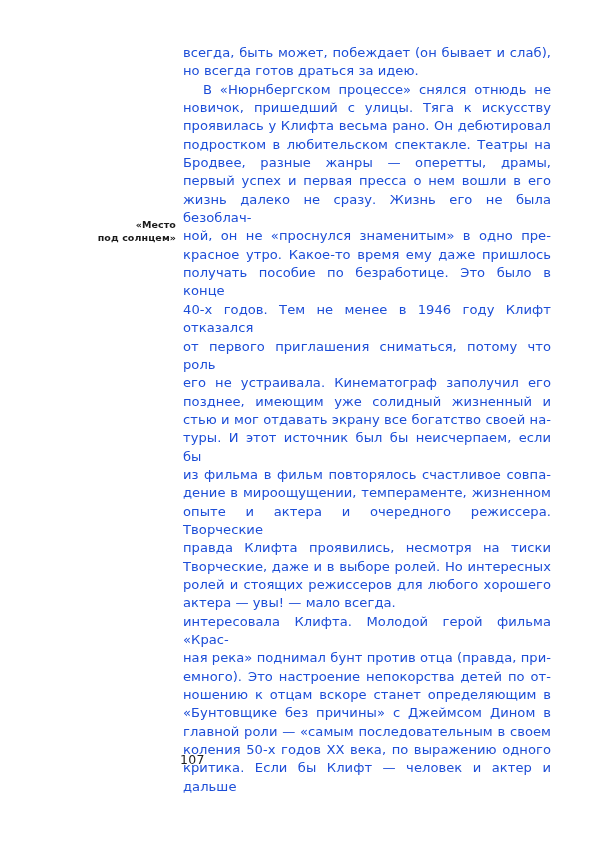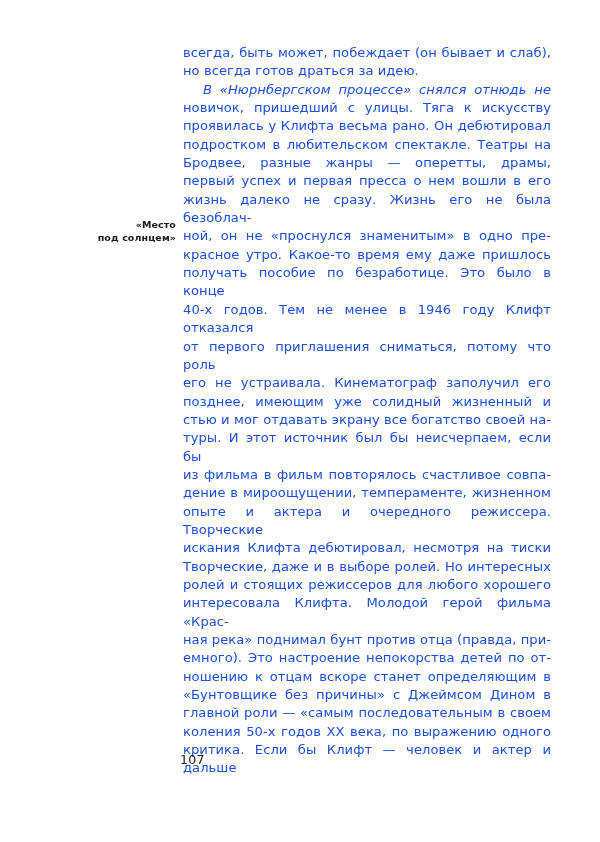--- a/index.html
+++ b/index.html
@@ -65,21 +65,20 @@
     display: block;
     text-align: justify;
     text-align-last: justify;
     white-space: pre-wrap;
   }
   .ln.last {
     text-align-last: left;
   }
   .ln.first {
     text-indent: 20px;
-    font-style: italic;
   }
 
   
   #page-number {
     position: absolute;
     left: 180px;
     top: 752px;
     font-size: 12.5px;
     line-height: 16px;
     color: #1c1c1c;
@@ -114,23 +113,24 @@
         <span class="ln">получать пособие по безработице. Это было в конце</span>
         <span class="ln">40-х годов. Тем не менее в 1946 году Клифт отказался</span>
         <span class="ln">от первого приглашения сниматься, потому что роль</span>
         <span class="ln">его не устраивала. Кинематограф заполучил его</span>
         <span class="ln">позднее, имеющим уже солидный жизненный и</span>
         <span class="ln">стью и мог отдавать экрану все богатство своей на-</span>
         <span class="ln">туры. И этот источник был бы неисчерпаем, если бы</span>
         <span class="ln">из фильма в фильм повторялось счастливое совпа-</span>
         <span class="ln">дение в мироощущении, темпераменте, жизненном</span>
         <span class="ln">опыте и актера и очередного режиссера. Творческие</span>
-        <span class="ln">искания Клифта дебютировал, несмотря на тиски</span>
+        <span class="ln">правда Клифта проявились, несмотря на тиски</span>
         <span class="ln">Творческие, даже и в выборе ролей. Но интересных</span>
         <span class="ln">ролей и стоящих режиссеров для любого хорошего</span>
+        <span class="ln last">актера — увы! — мало всегда.</span>
       </p>
       <p class="para">
         <span class="ln">интересовала Клифта. Молодой герой фильма «Крас-</span>
         <span class="ln">ная река» поднимал бунт против отца (правда, при-</span>
         <span class="ln">емного). Это настроение непокорства детей по от-</span>
         <span class="ln">ношению к отцам вскоре станет определяющим в</span>
         <span class="ln">«Бунтовщике без причины» с Джеймсом Дином в</span>
         <span class="ln">главной роли — «самым последовательным в своем</span>
         <span class="ln">коления 50-х годов XX века, по выражению одного</span>
         <span class="ln">критика. Если бы Клифт — человек и актер и дальше</span>

